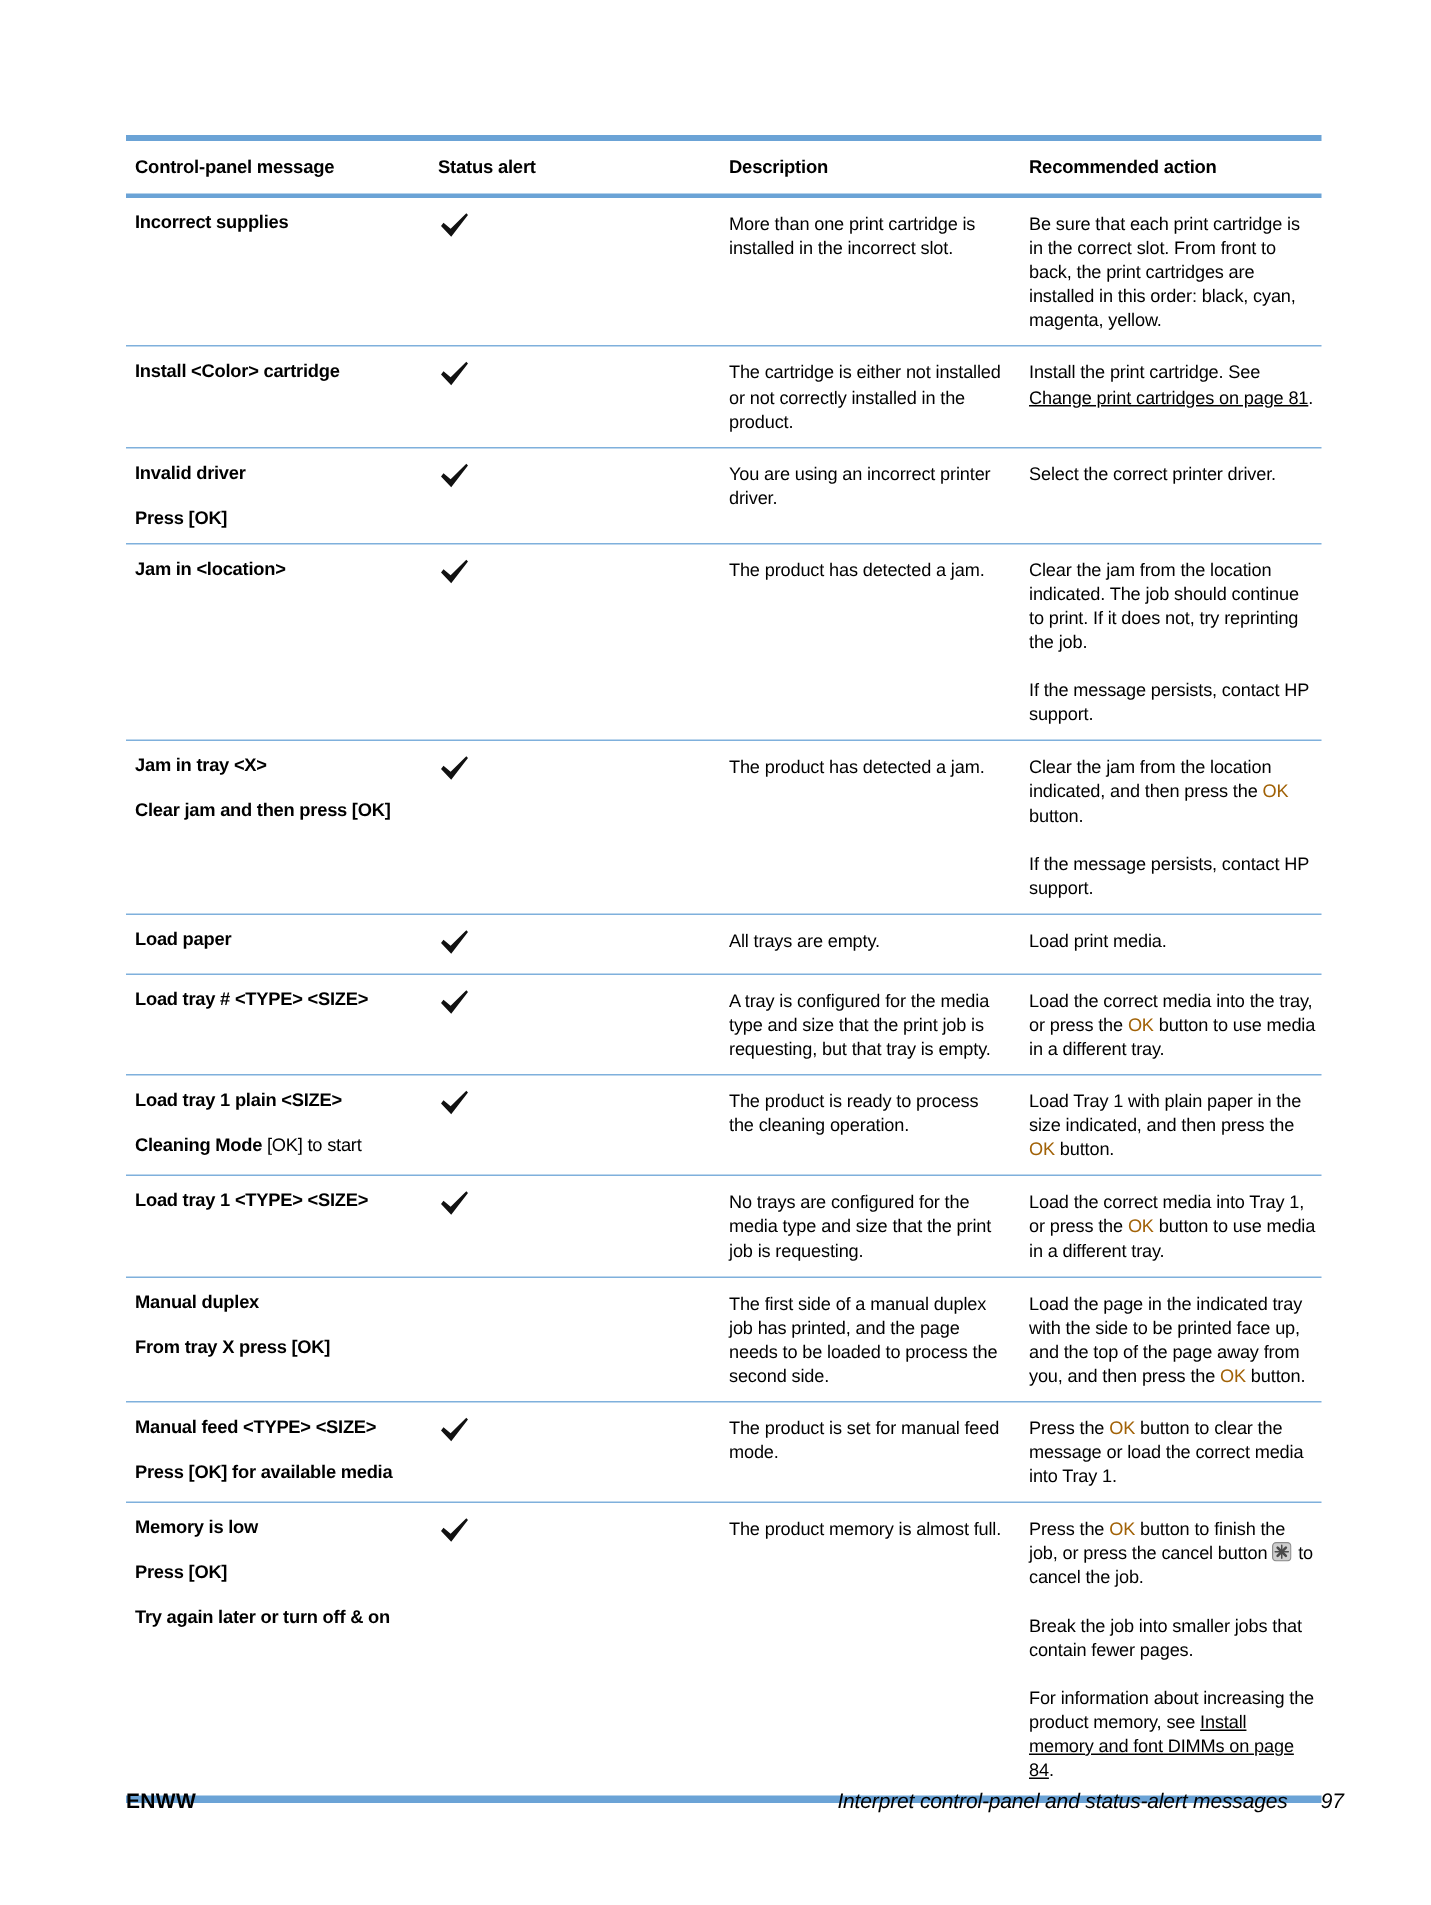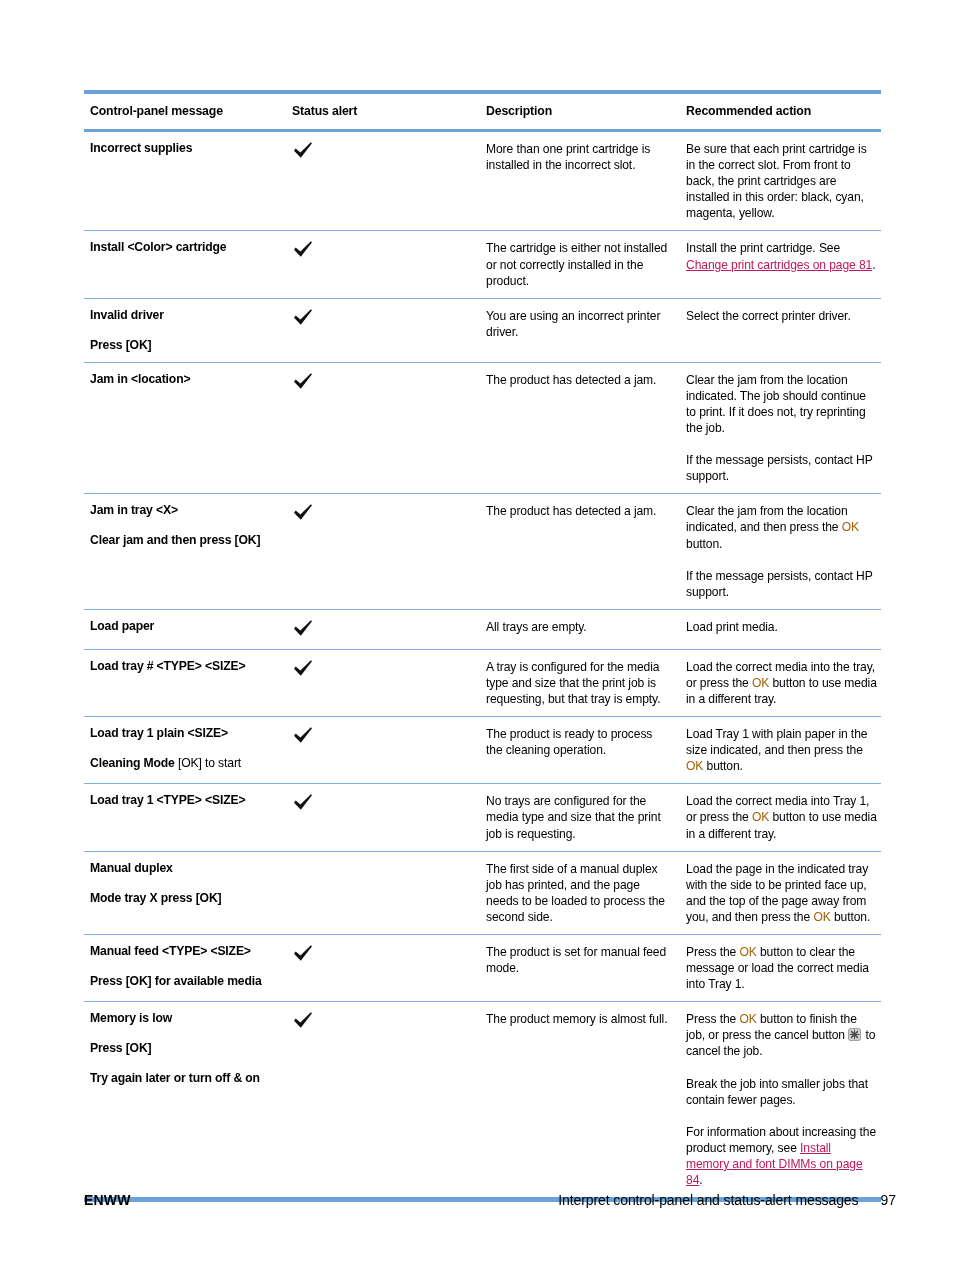--- a/index.html
+++ b/index.html
@@ -91,21 +91,21 @@
   }
   .body-txt p {
     margin: 0 0 16px 0;
   }
   .body-txt p:last-child { margin-bottom: 0; }
 
   .ok { color: #a16207; }
   .ital { }
 
   a.xref {
-    color: #be185d;
+    color: #000000;
     text-decoration: underline;
   }
 
   .check {
     display: block;
     width: 22px;
     height: 22px;
     margin-top: 1px;
   }
 
@@ -129,20 +129,21 @@
     font-size: 14px;
   }
   .footer-left {
     font-weight: bold;
     letter-spacing: 0.2px;
   }
   .footer-right {
     display: flex;
     align-items: flex-start;
     gap: 22px;
+    font-style: italic;
   }
   .footer-title { letter-spacing: -0.1px; }
   .footer-page  { font-weight: normal; }
 </style>
 </head>
 <body>
 
 <div class="page">
 
   <div class="doc-table">
@@ -294,21 +295,21 @@
             <p>No trays are configured for the media type and size that the print job is requesting.</p>
           </div>
           <div class="c-act body-txt">
             <p><span>Load the correct media into Tray 1, or press the </span><span class="ok">OK</span><span> button to use media in a different tray.</span></p>
           </div>
         </div>
         <div class="rule-row"></div>
         <div class="trow">
           <div class="c-msg">
             <div class="msg-line">Manual duplex</div>
-            <div class="msg-line">Mode tray X press [OK]</div>
+            <div class="msg-line">From tray X press [OK]</div>
           </div>
           <div class="c-alert"></div>
           <div class="c-desc body-txt">
             <p>The first side of a manual duplex job has printed, and the page needs to be loaded to process the second side.</p>
           </div>
           <div class="c-act body-txt">
             <p><span>Load the page in the indicated tray with the side to be printed face up, and the top of the page away from you, and then press the </span><span class="ok">OK</span><span> button.</span></p>
           </div>
         </div>
         <div class="rule-row"></div>

